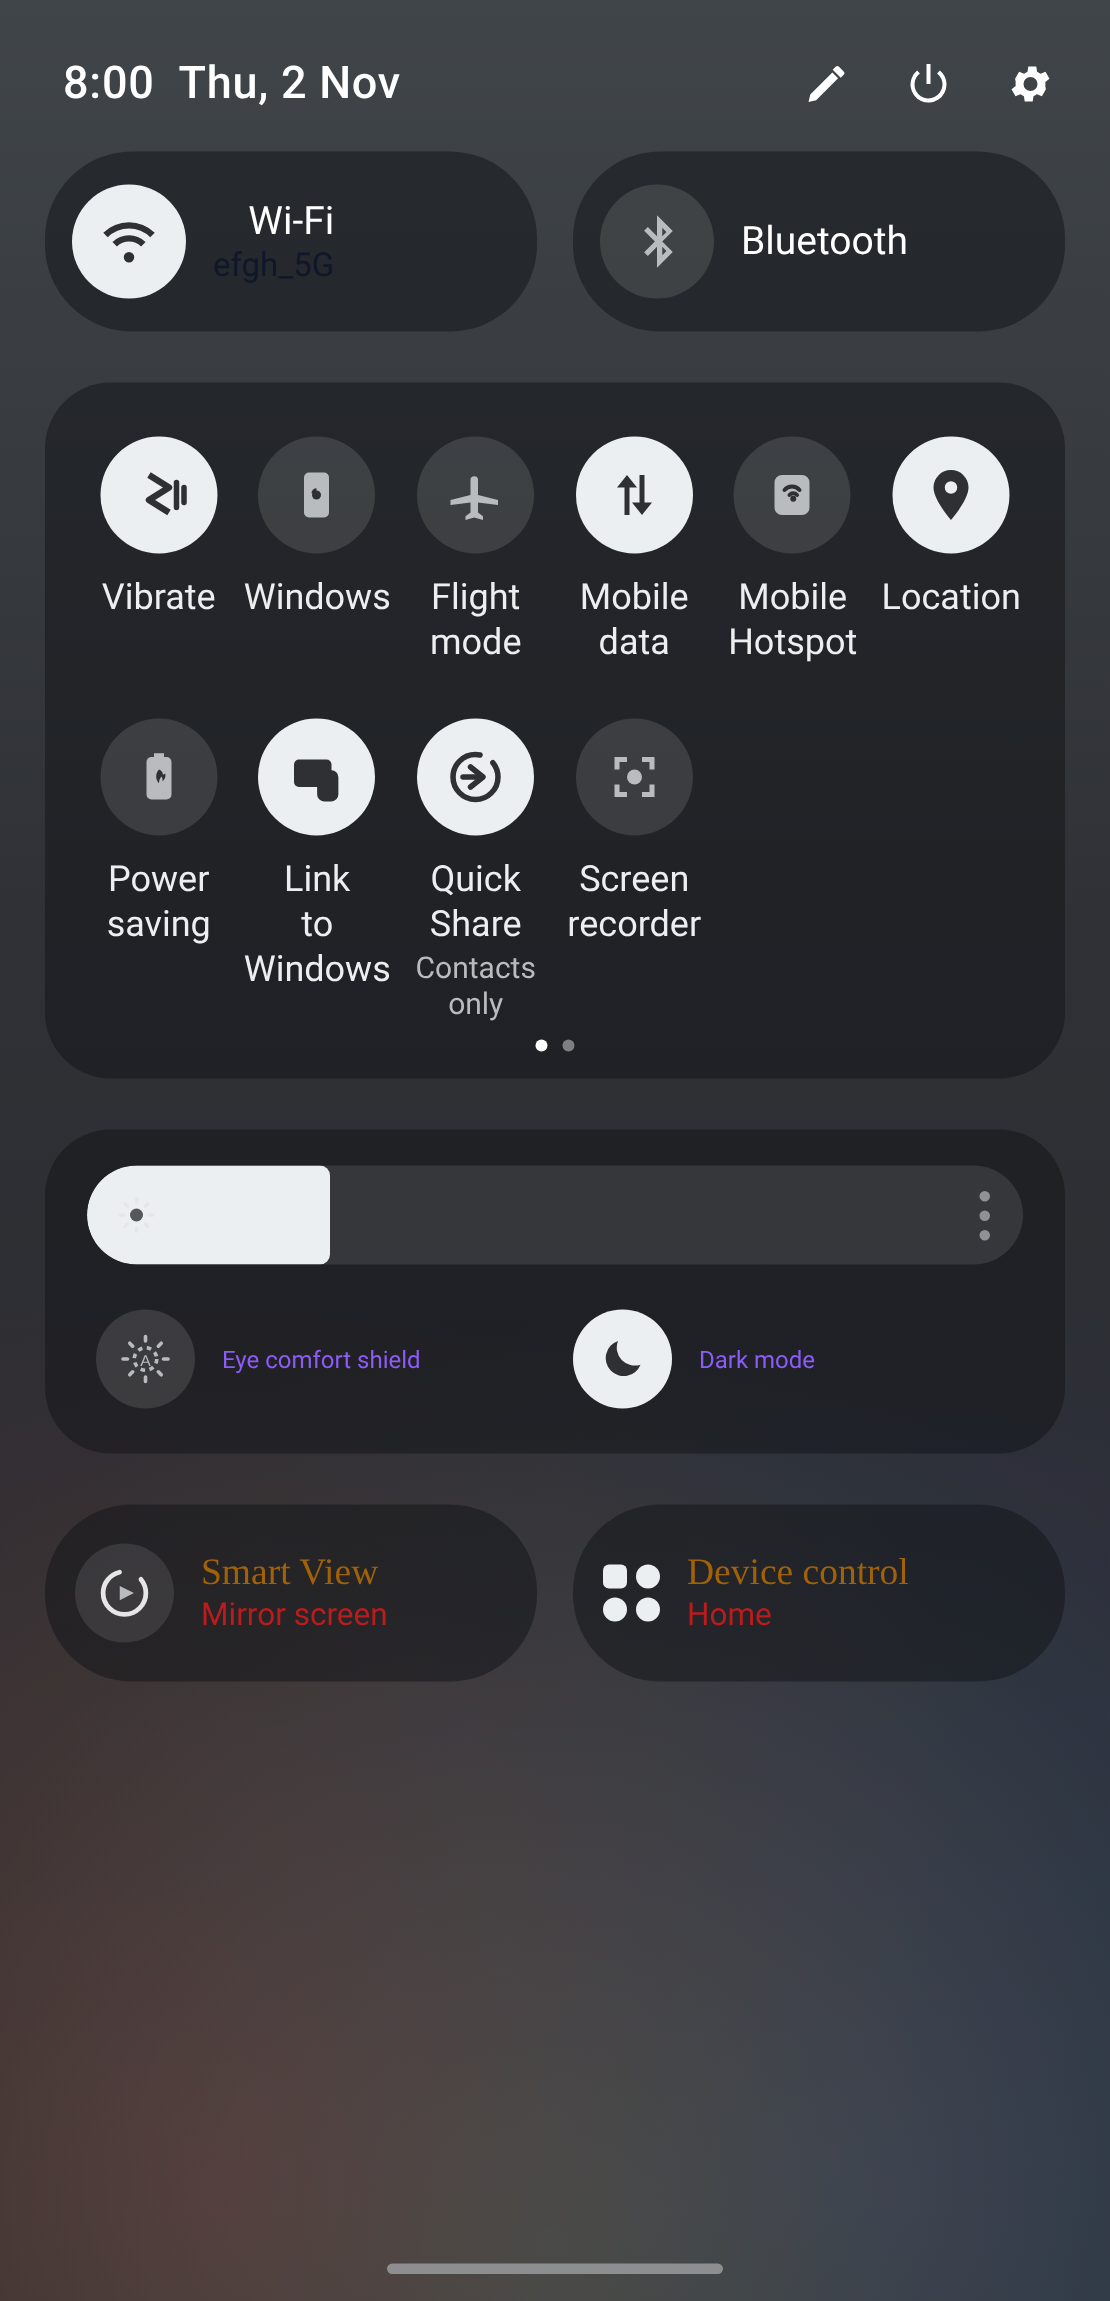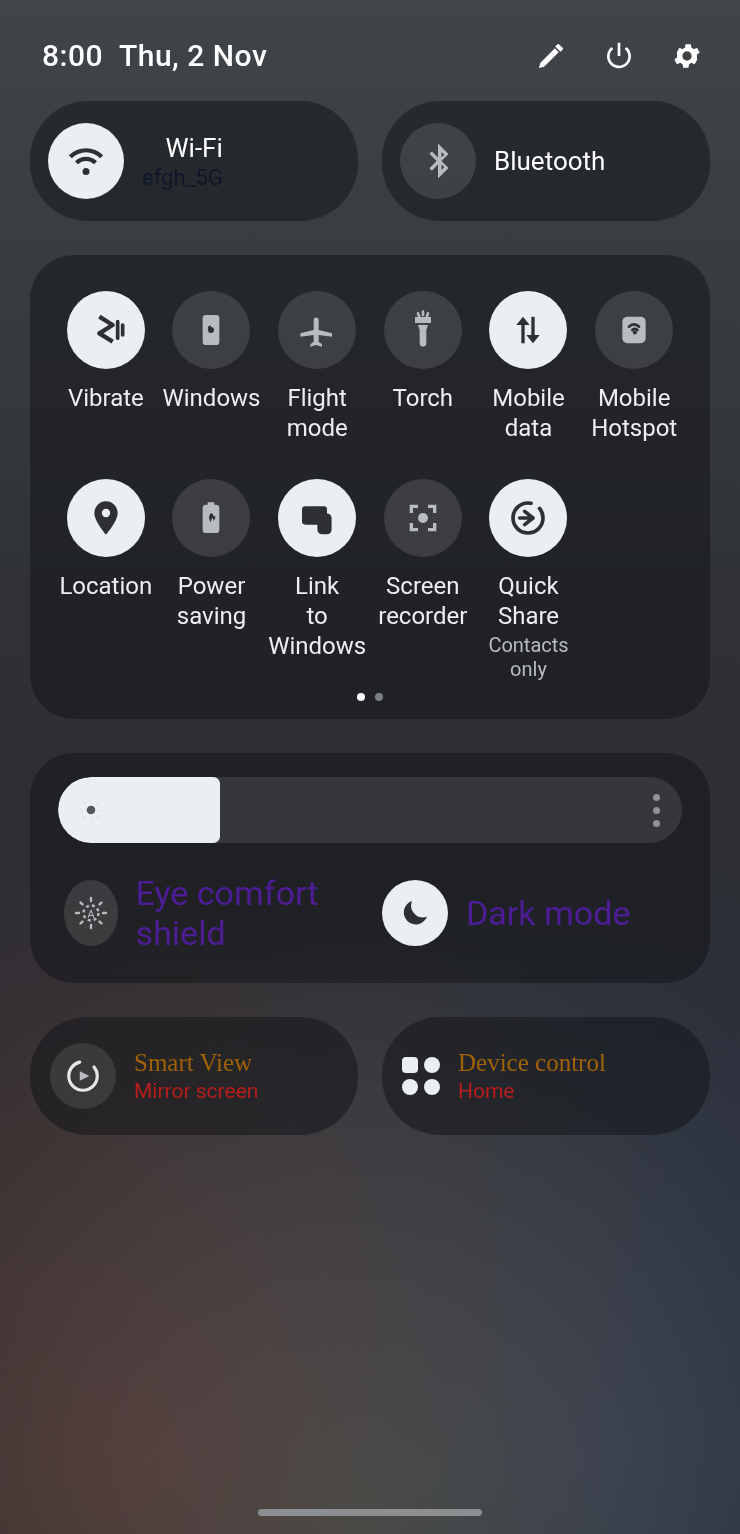--- a/index.html
+++ b/index.html
@@ -135,21 +135,21 @@
     display:flex; gap:12px; margin-top: 30px;
   }
   .bright-item {
     flex:1; display:flex; align-items:center; gap:18px; padding-left: 6px;
     cursor:pointer;
   }
   .bright-item .circ {
     width:66px; height:66px; border-radius:50%;
     display:flex; align-items:center; justify-content:center;
   }
-  .bright-item .lbl { font-size:34px; color:#4c1d95; }
+  .bright-item .lbl { font-size:16px; color:#8b5cf6; }
   .bright-item svg { width:36px; height:36px; }
 
   
   .bottom-row {
     display:flex; gap:24px; margin-top: 34px;
   }
   .bpill {
     flex:1;
     background: rgba(20,22,25,0.55);
     border-radius: 58px;
@@ -357,28 +357,20 @@
         </div>
         <div class="tile">
           <div class="circ circ-off ic-off">
             <svg viewBox="0 0 24 24" style="fill:#b9bcbe;color:#b9bcbe">
               <use href="#i-airplane"></use>
             </svg>
           </div>
           <div class="lbl">Flight<br>mode</div>
         </div>
         <div class="tile">
-          <div class="circ circ-off ic-off">
-            <svg viewBox="0 0 24 24" style="fill:#b9bcbe;color:#b9bcbe">
-              <use href="#i-torch"></use>
-            </svg>
-          </div>
-          <div class="lbl">Torch</div>
-        </div>
-        <div class="tile">
           <div class="circ circ-on ic-on">
             <svg viewBox="0 0 24 24" style="fill:#2e3033;color:#2e3033">
               <use href="#i-updown"></use>
             </svg>
           </div>
           <div class="lbl">Mobile<br>data</div>
         </div>
         <div class="tile">
           <div class="circ circ-off ic-off">
             <svg viewBox="0 0 24 24" style="fill:#b9bcbe;color:#b9bcbe">
@@ -405,35 +397,35 @@
         </div>
         <div class="tile">
           <div class="circ circ-on ic-on">
             <svg viewBox="0 0 24 24" style="fill:#2e3033;color:#2e3033">
               <use href="#i-linkwin"></use>
             </svg>
           </div>
           <div class="lbl">Link<br>to Windows</div>
         </div>
         <div class="tile">
+          <div class="circ circ-on ic-on">
+            <svg viewBox="0 0 24 24" style="fill:#2e3033;color:#2e3033">
+              <use href="#i-quickshare"></use>
+            </svg>
+          </div>
+          <div class="lbl">Quick<br>Share</div>
+          <div class="sub">Contacts only</div>
+        </div>
+        <div class="tile">
           <div class="circ circ-off ic-off">
             <svg viewBox="0 0 24 24" style="fill:#b9bcbe;color:#b9bcbe">
               <use href="#i-screenrec"></use>
             </svg>
           </div>
           <div class="lbl">Screen<br>recorder</div>
-        </div>
-        <div class="tile">
-          <div class="circ circ-on ic-on">
-            <svg viewBox="0 0 24 24" style="fill:#2e3033;color:#2e3033">
-              <use href="#i-quickshare"></use>
-            </svg>
-          </div>
-          <div class="lbl">Quick<br>Share</div>
-          <div class="sub">Contacts only</div>
         </div>
       </div>
     <div class="dots">
       <div class="dot active"></div>
       <div class="dot"></div>
     </div>
   </div>
 
   <div class="bright-card">
     <div class="slider-wrap">

